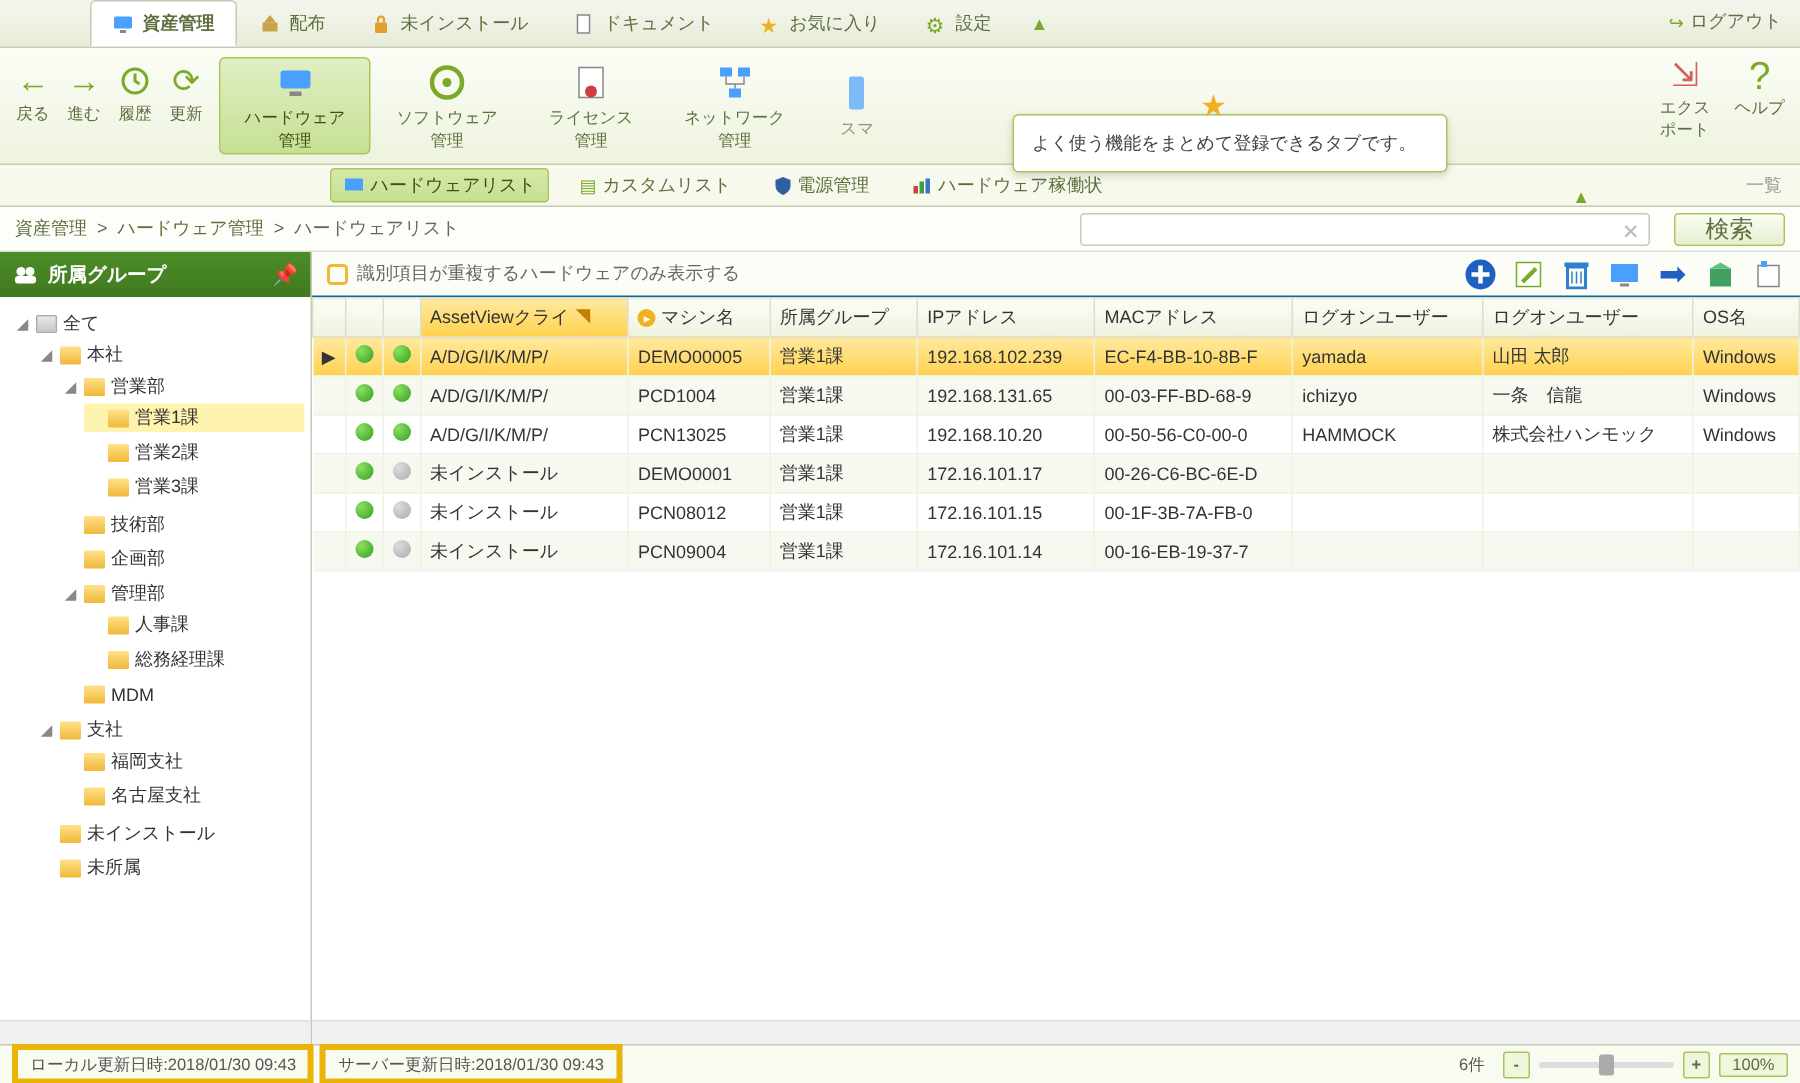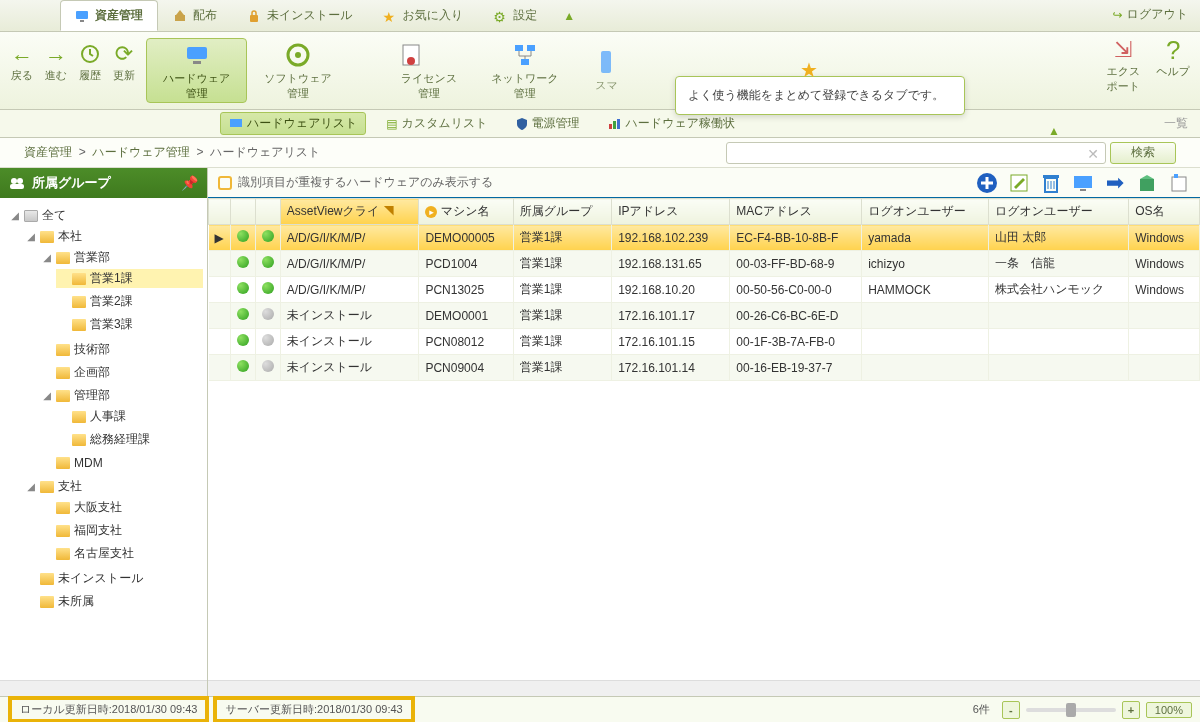--- a/index.html
+++ b/index.html
@@ -25,26 +25,26 @@
 .tooltip-box { position:absolute; left:675px; top:44px; width:290px; background:#fff; border:1px solid #a8c558; border-radius:4px; padding:10px 12px; box-shadow:0 2px 6px rgba(0,0,0,0.15); font-size:12px; color:#444; z-index:10; }
 .tooltip-star { position:absolute; left:800px; top:26px; font-size:20px; z-index:11; }
 .tooltip-tri { position:absolute; right:140px; top:92px; color:#7aaa28; font-size:12px; }
 
 
 .sub-toolbar { display:flex; align-items:center; height:28px; background:#f6f9eb; border-bottom:1px solid #c5c9b5; padding-left:220px; gap:12px; font-size:12px; color:#5d6f3f; }
 .sub-item { display:flex; align-items:center; gap:4px; padding:2px 8px; cursor:pointer; border-radius:3px; }
 .sub-item.active { background:linear-gradient(#d6e8a8,#c6e092); border:1px solid #a8c558; color:#3c5012; }
 
 
-.crumb-row { display:flex; align-items:center; height:30px; background:#fdfef9; border-bottom:1px solid #dcdfcf; padding:0 24px; }
+.crumb-row { display:flex; align-items:center; height:30px; background:#fdfef9; border-bottom:1px solid #dcdfcf; padding:0 10px; }
 .crumb { color:#666; font-size:12px; flex:1; }
 .crumb a { color:#5d6f3f; text-decoration:none; }
 .search-box { width:380px; height:22px; border:1px solid #c5c9b5; border-radius:3px; background:#fff; position:relative; }
 .search-clear { position:absolute; right:6px; top:3px; color:#bbb; font-size:14px; cursor:pointer; }
-.search-btn { margin-left:4px; height:22px; padding:0 20px; border:1px solid #a8c558; border-radius:3px; background:linear-gradient(#fbfdf6,#e5efcd); color:#5d6f3f; cursor:pointer; font-size:12px; }
+.search-btn { margin-left:16px; height:22px; padding:0 20px; border:1px solid #a8c558; border-radius:3px; background:linear-gradient(#fbfdf6,#e5efcd); color:#5d6f3f; cursor:pointer; font-size:16px; }
 
 
 .main { display:flex; height:calc(722px - 32px - 78px - 28px - 30px - 26px); }
 .sidebar { width:208px; border-right:1px solid #c5c9b5; background:#fff; display:flex; flex-direction:column; position:relative; }
 .sidebar-header { height:30px; background:linear-gradient(#4c8c28,#3f7a1e); color:#fff; display:flex; align-items:center; padding:0 8px; font-size:13px; font-weight:bold; }
 .sidebar-header .pin { margin-left:auto; font-size:14px; cursor:pointer; }
 .tree { padding:6px 4px; overflow-y:auto; flex:1; font-size:12px; color:#333; }
 .tree ul { list-style:none; padding-left:16px; }
 .tree > ul { padding-left:4px; }
 .tree li { padding:2px 0; white-space:nowrap; }
@@ -114,20 +114,28 @@
   <div class="top-tab">
     <span class="ico">
         <svg width="14" height="14">
           <rect x="3" y="6" width="8" height="7" fill="#e0a030" rx="1"></rect>
           <path d="M5 6 V4 a2 2 0 0 1 4 0 V6" fill="none" stroke="#e0a030" stroke-width="1.5"></path>
         </svg>
       </span>
     <span>未インストール</span>
   </div>
   <div class="top-tab">
+    <span class="ico">
+        <svg width="14" height="14">
+          <rect x="3" y="1" width="8" height="12" fill="#fff" stroke="#888"></rect>
+        </svg>
+      </span>
+    <span>ドキュメント</span>
+  </div>
+  <div class="top-tab">
     <span class="ico" style="color:#f0b020;font-size:14px;">★</span>
     <span>お気に入り</span>
   </div>
   <div class="top-tab">
     <span class="ico" style="color:#7aaa28;font-size:14px;">⚙</span>
     <span>設定</span>
   </div>
   <div class="top-tab tab-star-only">
     <span style="color:#7aaa28;">▲</span>
   </div>
@@ -181,21 +189,21 @@
     <span style="white-space:pre-line;">ソフトウェア
 管理</span>
   </div>
   <div class="ribbon-group">
     <span class="ribbon-ico">
         <svg width="28" height="28">
           <rect x="6" y="4" width="16" height="20" fill="#fff" stroke="#888"></rect>
           <circle cx="14" cy="20" r="4" fill="#d04040"></circle>
         </svg>
       </span>
-    <span style="white-space:pre-line;margin-left:35px;">ライセンス
+    <span style="white-space:pre-line;">ライセンス
 管理</span>
   </div>
   <div class="ribbon-group">
     <span class="ribbon-ico">
         <svg width="28" height="28">
           <rect x="4" y="4" width="8" height="6" fill="#4aa0ff"></rect>
           <rect x="16" y="4" width="8" height="6" fill="#4aa0ff"></rect>
           <rect x="10" y="18" width="8" height="6" fill="#4aa0ff"></rect>
           <path d="M8 10 V15 H20 V10 M14 15 V18" stroke="#888" fill="none"></path>
         </svg>
@@ -388,27 +396,20 @@
                 <div class="node">
                   <span class="tw">◢</span>
                   <span class="folder-ico"></span>
                   <span>支社</span>
                 </div>
               <ul>
                 <li>
                     <div class="node">
                       <span class="tw"></span>
                       <span class="folder-ico"></span>
-                      <span>大阪支社</span>
-                    </div>
-                  </li>
-                <li>
-                    <div class="node">
-                      <span class="tw"></span>
-                      <span class="folder-ico"></span>
                       <span>福岡支社</span>
                     </div>
                   </li>
                 <li>
                     <div class="node">
                       <span class="tw"></span>
                       <span class="folder-ico"></span>
                       <span>名古屋支社</span>
                     </div>
                   </li>

